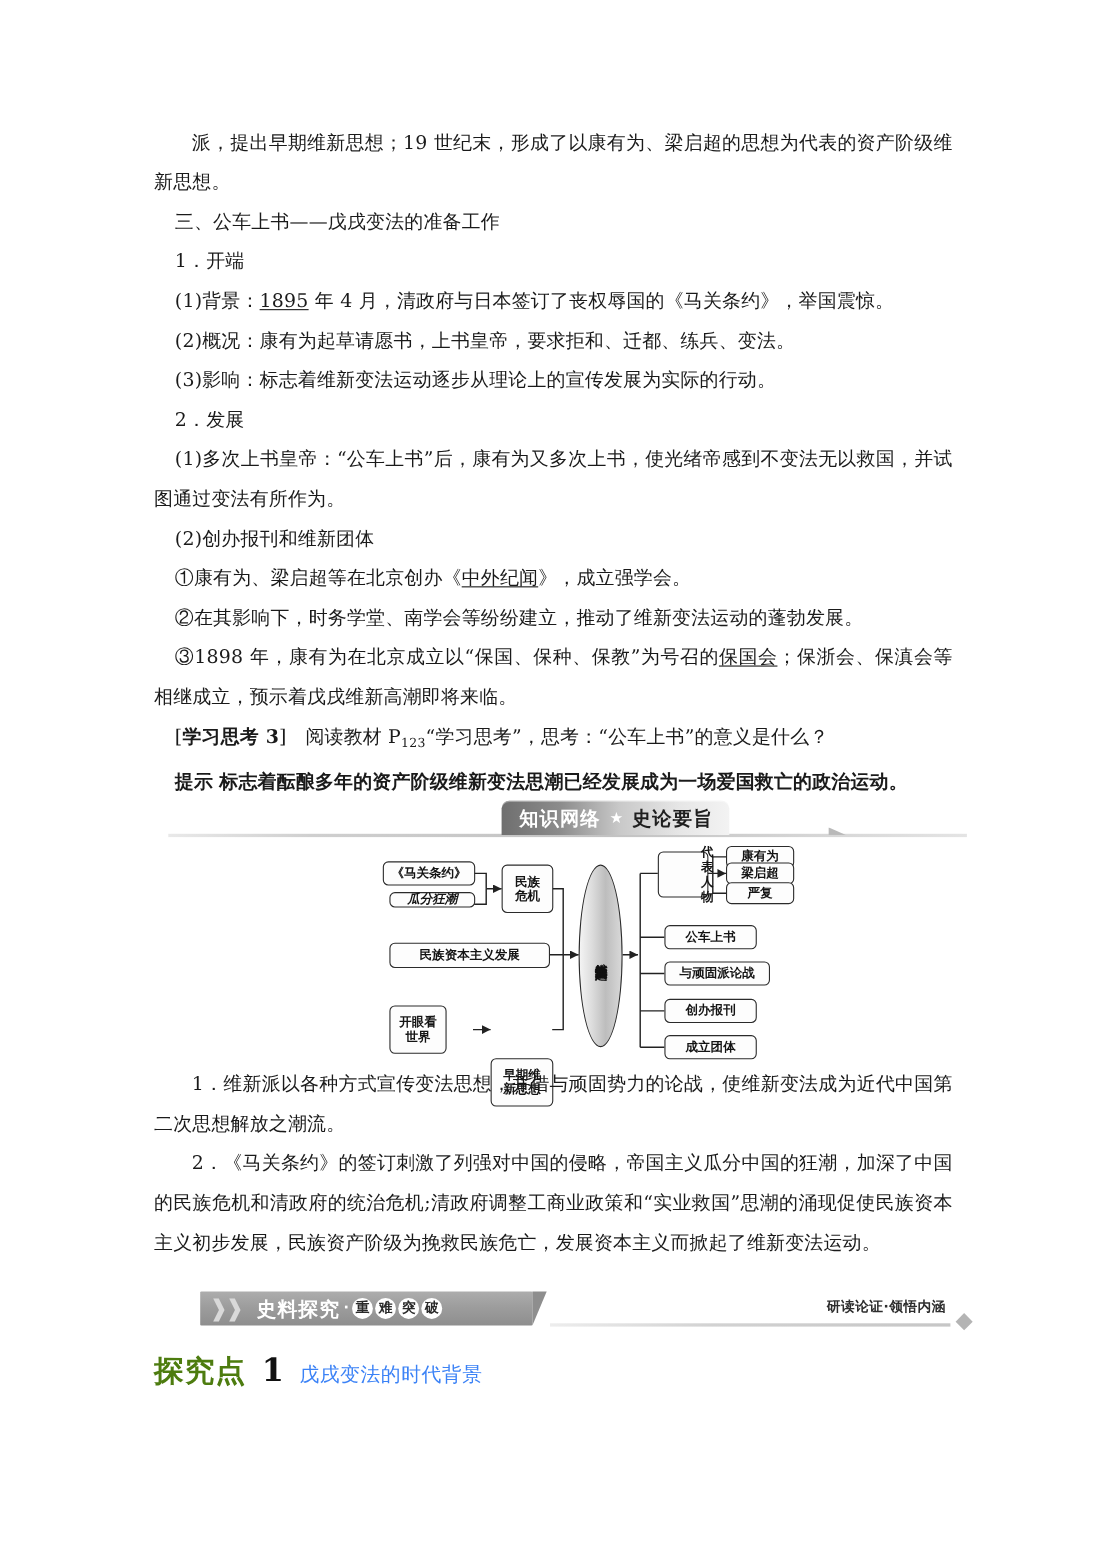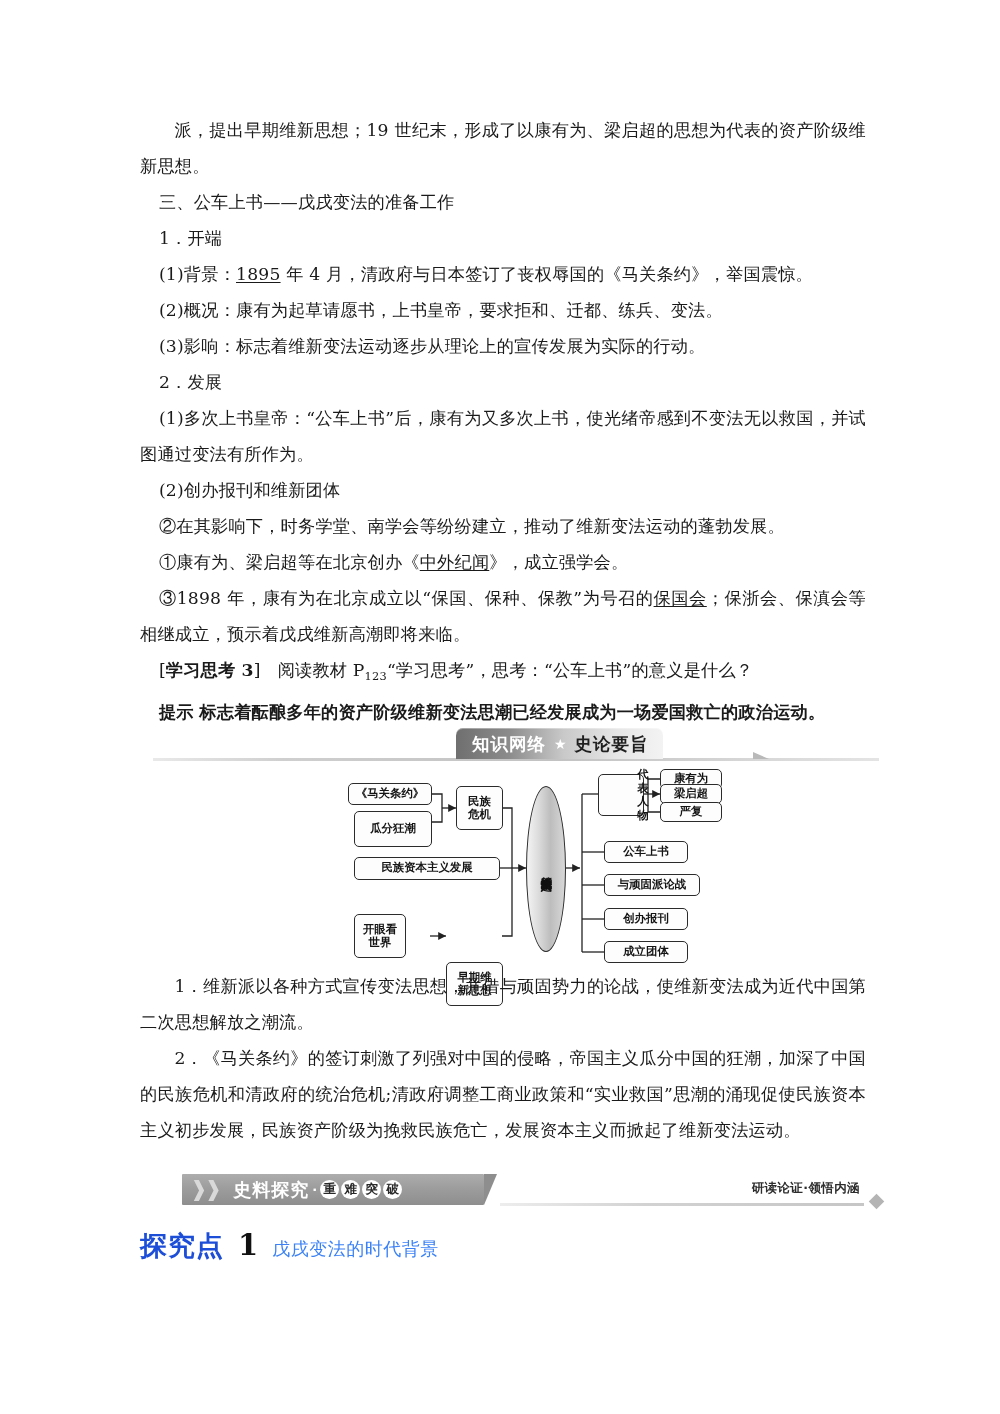--- a/index.html
+++ b/index.html
@@ -234,21 +234,21 @@
     left: 140px;
     top: 1228px;
     display: flex;
     align-items: baseline;
     gap: 14px;
   }
   .explore .lead {
     font-size: 27px;
     font-weight: bold;
     font-family: "DejaVu Sans", "Liberation Sans", sans-serif;
-    color: #1d4ed8;
+    color: #4d7c0f;
     letter-spacing: 1px;
   }
   .explore .num {
     font-size: 29px;
     font-weight: bold;
     font-family: "DejaVu Serif", "Liberation Serif", serif;
     color: #111;
   }
   .explore .sub {
     font-size: 18px;
@@ -275,23 +275,23 @@
     <p class="para indent1">(2)概况：康有为起草请愿书，上书皇帝，要求拒和、迁都、练兵、变法。</p>
 
     <p class="para indent1">(3)影响：标志着维新变法运动逐步从理论上的宣传发展为实际的行动。</p>
 
     <p class="para indent1">2．发展</p>
 
     <p class="para indent1">(1)多次上书皇帝：“公车上书”后，康有为又多次上书，使光绪帝感到不变法无以救国，并试图通过变法有所作为。</p>
 
     <p class="para indent1">(2)创办报刊和维新团体</p>
 
+    <p class="para indent1"><span>①康有为、梁启超等在北京创办《</span><span class="u">中外纪闻</span><span>》，成立强学会。</span></p>
+
     <p class="para indent1">②在其影响下，时务学堂、南学会等纷纷建立，推动了维新变法运动的蓬勃发展。</p>
-
-    <p class="para indent1"><span>①康有为、梁启超等在北京创办《</span><span class="u">中外纪闻</span><span>》，成立强学会。</span></p>
 
     <p class="para indent1"><span>③1898 年，康有为在北京成立以“保国、保种、保教”为号召的</span><span class="u">保国会</span><span>；保浙会、保滇会等相继成立，预示着戊戌维新高潮即将来临。</span></p>
 
     <p class="para indent1" style="text-indent:1.1em;">[<span class="bold">学习思考 3</span>]&nbsp;&nbsp;&nbsp;<span>阅读教材 P</span><sub>123</sub><span>“学习思考”，思考：“公车上书”的意义是什么？</span></p>
 
     <p class="para indent1"><span class="tip-label">提示</span>&nbsp;<span class="bold">标志着酝酿多年的资产阶级维新变法思潮已经发展成为一场爱国救亡的政治运动。</span></p>
   </div>
 
   <div class="kn-banner">
     <div class="kn-rule"></div>
@@ -341,30 +341,30 @@
         <path d="M318,22 L318,7 L330,7"></path>
         <path d="M318,22 L330,22" marker-end="url(#ah)"></path>
         <path d="M318,22 L318,40 L330,40"></path>
       </g>
     </svg>
 
     <div class="nodebox" style="left:18px;  top:11px;  width:84px; height:22px;">
       <span>《马关条约》</span>
     </div>
 
-    <div class="nodebox" style="left:24px;  top:39px;  width:78px; height:36px;">
+    <div class="nodebox" style="left:24px;  top:39px;  width:78px; height:14px;font-style:italic;">
       <span>瓜分狂潮</span>
     </div>
 
     <div class="nodebox" style="left:126px; top:14px;  width:47px; height:44px; white-space:pre-line;">
       <span>民族
 危机</span>
     </div>
 
-    <div class="nodebox" style="left:24px;  top:85px;  width:146px; height:23px;font-family:Liberation Mono, monospace;">
+    <div class="nodebox" style="left:24px;  top:85px;  width:146px; height:23px;">
       <span>民族资本主义发展</span>
     </div>
 
     <div class="nodebox" style="left:24px;  top:142px; width:52px; height:44px; white-space:pre-line;">
       <span>开眼看
 世界</span>
     </div>
 
     <div class="nodebox" style="left:116px; top:142px; width:57px; height:44px; white-space:pre-line;margin-top:48px;">
       <span>早期维

